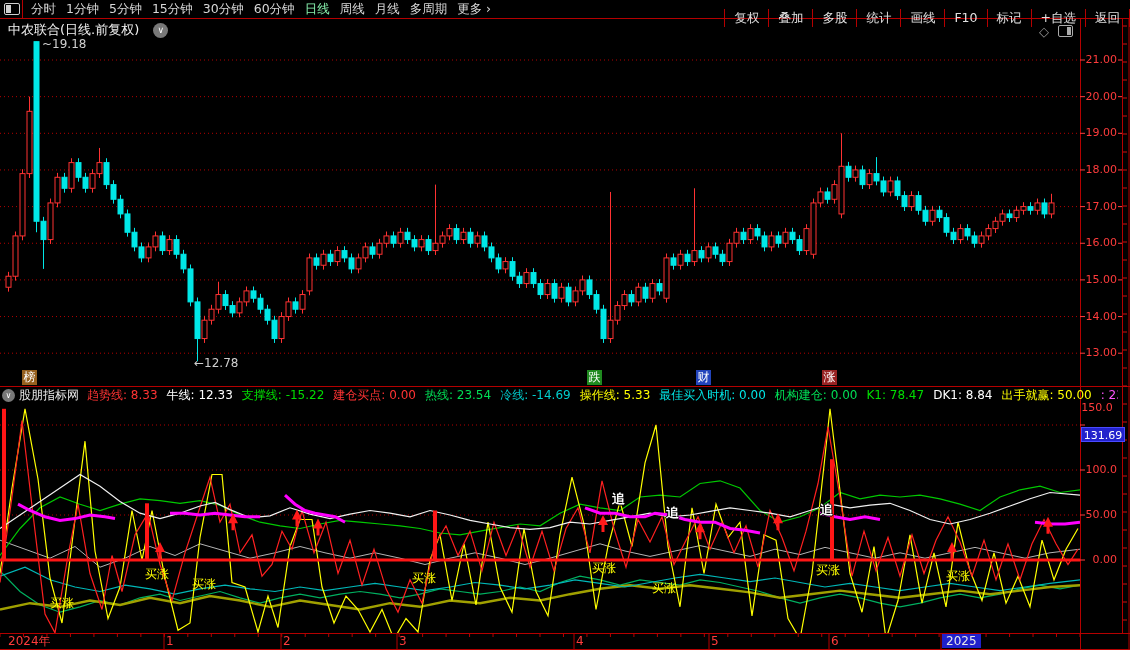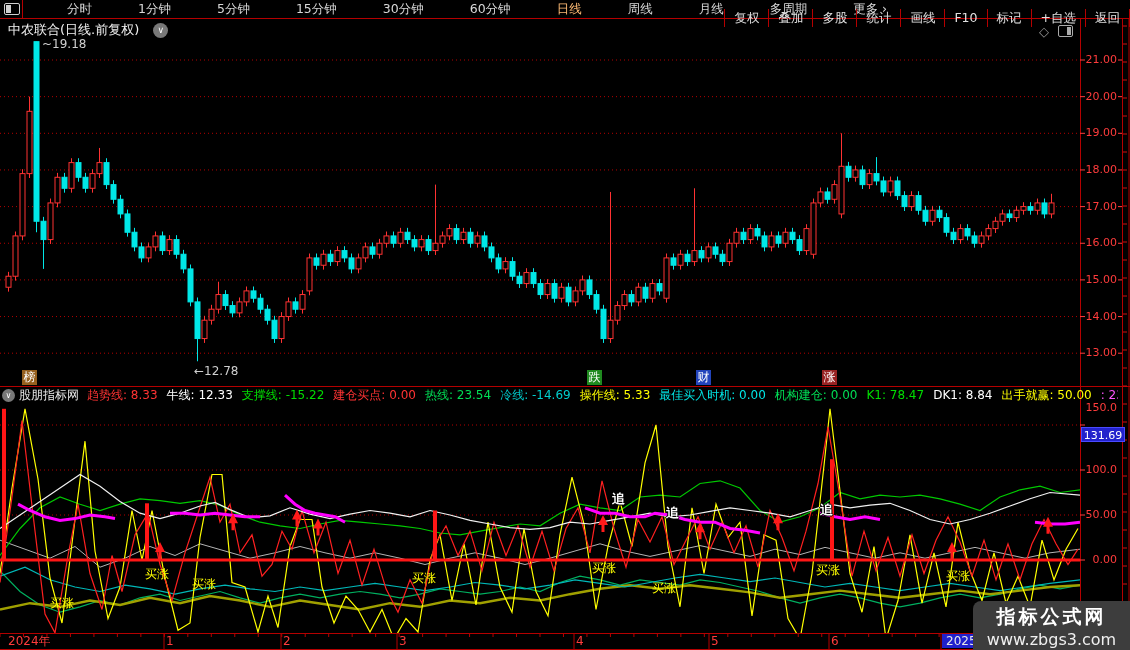--- a/index.html
+++ b/index.html
@@ -4,22 +4,22 @@
 <style>
   html,body{margin:0;padding:0;background:#111;}
   .screen{position:relative;width:1130px;height:650px;background:#000;overflow:hidden;
     font-family:"DejaVu Sans","Liberation Sans",sans-serif;-webkit-font-smoothing:none;}
   #chart-svg{position:absolute;left:0;top:0;z-index:0;}
   .topbar{position:absolute;left:0;top:0;width:1130px;height:18px;background:#000;
     border-bottom:1px solid #b40000;z-index:3;color:#d8d8d8;font-size:12.5px;line-height:18px;white-space:nowrap;}
   .wicon{position:absolute;left:4px;top:3px;width:14px;height:10px;border:1px solid #cfcfcf;border-radius:2px;}
   .wicon i{position:absolute;left:1px;top:1px;width:5px;height:8px;background:#cfcfcf;display:block;}
   #left-menu{position:absolute;left:22px;top:0;border-left:1px solid #b40000;padding-left:8px;}
-  .mi{margin-right:10px;color:#d8d8d8;margin-left:36px;}
-  .mi.act{color:#fdba74;}
+  .mi{margin-right:10px;color:#d8d8d8;}
+  .mi.act{color:#86efac;}
   #right-menu{position:absolute;right:0;top:9px;border-right:1px solid #b40000;text-decoration:underline;}
   .rmi{display:inline-block;padding:0 9px;border-left:1px solid #b40000;color:#e0e0e0;}
   .title-row{position:absolute;left:8px;top:21px;z-index:2;color:#f0f0f0;font-size:13px;display:flex;align-items:center;gap:14px;}
   .circ{display:inline-block;width:15px;height:15px;border-radius:50%;background:#787878;color:#fff;
     font-size:9px;line-height:15px;text-align:center;}
   .diamond{position:absolute;left:1039px;top:24px;color:#999;font-size:13px;z-index:2;}
   .panelicon{position:absolute;left:1058px;top:25px;width:13px;height:10px;border:1.5px solid #aaa;border-radius:2px;z-index:2;}
   .panelicon i{position:absolute;right:1px;top:1px;width:4px;height:8px;background:#aaa;display:block;}
   .ind-header{position:absolute;left:0;top:388px;width:1118px;height:15px;z-index:2;display:flex;align-items:center;
     font-size:12px;white-space:nowrap;overflow:hidden;color:#fff;}
@@ -542,47 +542,43 @@
   <div class="price-axis" id="price-axis">
       <div class="axlbl" style="top: 35px;">21.00</div>
       <div class="axlbl" style="top: 71.65px;">20.00</div>
       <div class="axlbl" style="top: 108.3px;">19.00</div>
       <div class="axlbl" style="top: 144.95px;">18.00</div>
       <div class="axlbl" style="top: 181.6px;">17.00</div>
       <div class="axlbl" style="top: 218.25px;">16.00</div>
       <div class="axlbl" style="top: 254.9px;">15.00</div>
       <div class="axlbl" style="top: 291.55px;">14.00</div>
       <div class="axlbl" style="top: 328.2px;">13.00</div>
-      <div class="axlbl" style="top: 383px;">150.0</div>
+      <div class="axlbl" style="top: 383px; text-align: center;">150.0</div>
       <div class="axlbl" style="top: 445px;">100.0</div>
       <div class="axlbl" style="top: 490px;">50.00</div>
       <div class="axlbl" style="top: 535px;">0.00</div>
     </div>
   <div class="valbox" style="background: rgb(34, 34, 204);">131.69</div>
   <div class="datebar" id="datebar">
       <div class="dlbl" style="left: 8px;">2024年</div>
       <div class="dlbl" style="left: 166px;">1</div>
       <div class="dlbl" style="left: 283px;">2</div>
       <div class="dlbl" style="left: 399px;">3</div>
       <div class="dlbl" style="left: 576px;">4</div>
       <div class="dlbl" style="left: 711px;">5</div>
       <div class="dlbl" style="left: 831px;">6</div>
       <div class="dlbl hl" style="left: 942px;">2025</div>
     </div>
 
-  <div class="wmbox">
-    <div class="wm1">指标公式网</div>
-    <div class="wm2">www.zbgs3.com</div>
-  </div>
 <div class="wmch" style="left: 22px; top: 370px; background: rgb(150, 96, 30);">榜</div>
     <div class="wmch" style="left: 587px; top: 370px; background: rgb(31, 138, 31);">跌</div>
     <div class="wmch" style="left: 696px; top: 370px; background: rgb(34, 68, 187);">财</div>
     <div class="wmch" style="left: 822px; top: 370px; background: rgb(153, 34, 34);">涨</div>
     <div class="note" style="left: 42px; top: 37px;">~19.18</div>
-    <div class="note" style="left: 194px; top: 364px;">←12.78</div>
+    <div class="note" style="left: 194px; top: 356px;">←12.78</div>
     <div class="buylbl" style="left: 50px; top: 597px;">买涨</div>
     <div class="buylbl" style="left: 145px; top: 568px;">买涨</div>
     <div class="buylbl" style="left: 192px; top: 578px;">买涨</div>
     <div class="buylbl" style="left: 412px; top: 572px;">买涨</div>
     <div class="buylbl" style="left: 592px; top: 562px;">买涨</div>
     <div class="buylbl" style="left: 652px; top: 582px;">买涨</div>
     <div class="buylbl" style="left: 816px; top: 564px;">买涨</div>
     <div class="buylbl" style="left: 946px; top: 570px;">买涨</div>
     <div class="chaselbl" style="left: 612px; top: 492px;">追</div>
     <div class="chaselbl" style="left: 666px; top: 506px;">追</div>

